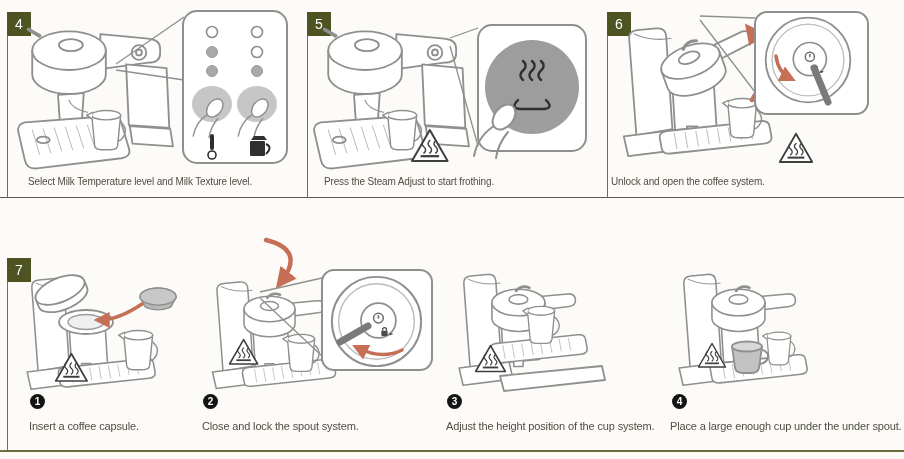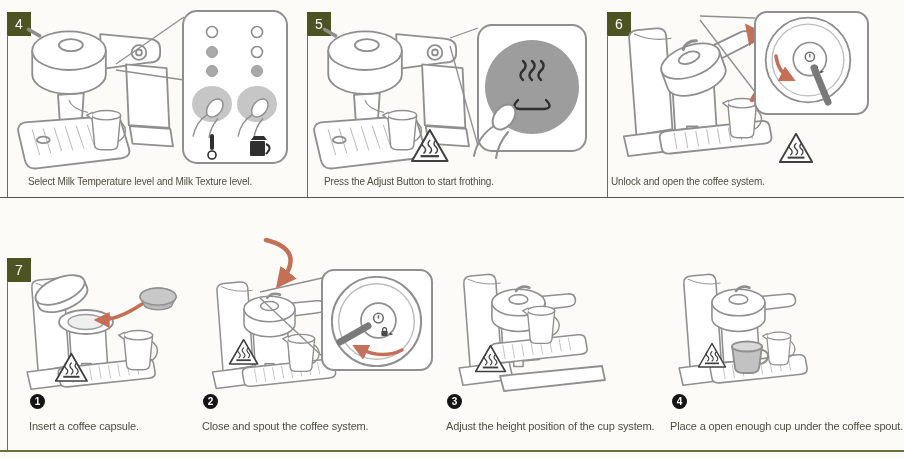--- a/index.html
+++ b/index.html
@@ -190,21 +190,21 @@
   <rect class="callout" x="178" y="19" width="108" height="126" rx="14"></rect>
   <circle cx="232" cy="81" r="47" fill="#9d9d9d"></circle>
   <g stroke="#2f2f2f" stroke-width="2.4" fill="none" stroke-linecap="round">
     <path d="M223,55 c3.5,3 3.5,6.5 0,9.5 c-3.5,3 -3.5,6.5 0,9.5"></path>
     <path d="M232,55 c3.5,3 3.5,6.5 0,9.5 c-3.5,3 -3.5,6.5 0,9.5"></path>
     <path d="M241,55 c3.5,3 3.5,6.5 0,9.5 c-3.5,3 -3.5,6.5 0,9.5"></path>
     <path d="M218,94 q-8,8 2,9 h24 q10,-1 2,-9"></path>
   </g>
   <use href="#g-finger" transform="translate(164,86) scale(1.0)"></use>
 </svg>
-<div class="caption" style="left:324px;top:176px">Press the Adjust Button to start frothing.</div>
+<div class="caption" style="left:324px;top:176px">Press the Steam Adjust to start frothing.</div>
 
 <svg class="fig" style="left:602px;top:6px" width="302" height="192" viewBox="0 0 302 192">
   <g transform="translate(2,8) scale(0.9)">
     <use href="#g-tankB"></use>
     <use href="#g-bodyB"></use>
     <use href="#g-trayB"></use>
     <g transform="rotate(-20 98 58)">
         <use href="#g-headB"></use>
       </g>
   </g>
@@ -251,21 +251,21 @@
   <use href="#g-warn" transform="translate(32,102) scale(0.52)"></use>
   <path class="oarr" d="M70,4 Q110,14 85,46" marker-end="url(#mk)"></path>
   <path class="conn" d="M64,56 L126,42"></path>
   <path class="conn" d="M64,62 L126,120"></path>
   <rect class="callout" x="126" y="34" width="110" height="100" rx="12"></rect>
   <use href="#g-topview" transform="translate(132,37) scale(0.97)"></use>
   <path d="M172,90 L144,106" stroke="#7a7a7a" stroke-width="7" stroke-linecap="round"></path>
   <path class="oarr thin" d="M206,114 Q186,124 162,112" marker-end="url(#mk)"></path>
 </svg>
 <div class="bullet" style="left:203px">2</div>
-<div class="caption sub" style="left:202px">Close and spout the coffee system.</div>
+<div class="caption sub" style="left:202px">Close and lock the spout system.</div>
 
 <svg class="fig" style="left:440px;top:258px" width="216" height="140" viewBox="0 0 216 140">
   <g transform="translate(2,4) scale(0.78)">
     <use href="#g-tankB"></use>
     <use href="#g-bodyB"></use>
     <use href="#g-headB"></use>
   </g>
   <path d="M60,118 l102,-10 3,14 -101,11 Z" fill="#fff" stroke="#8f8f8f" stroke-width="1.8" stroke-linejoin="round"></path>
   <use href="#g-trayB" transform="translate(2,-16) scale(0.78)"></use>
   <use href="#g-jug" transform="translate(82,46) scale(0.68)"></use>
@@ -279,13 +279,13 @@
     <use href="#g-tankB"></use>
     <use href="#g-bodyB"></use>
     <use href="#g-trayB"></use>
     <use href="#g-headB"></use>
   </g>
   <use href="#g-jug" transform="translate(102,72) scale(0.6)"></use>
   <use href="#g-cup" transform="translate(72,84)"></use>
   <use href="#g-warn" transform="translate(37,84) scale(0.5)"></use>
 </svg>
 <div class="bullet" style="left:672px">4</div>
-<div class="caption sub" style="left:670px">Place a open enough cup under the coffee spout.</div>
+<div class="caption sub" style="left:670px">Place a large enough cup under the under spout.</div>
 
 </body></html>

